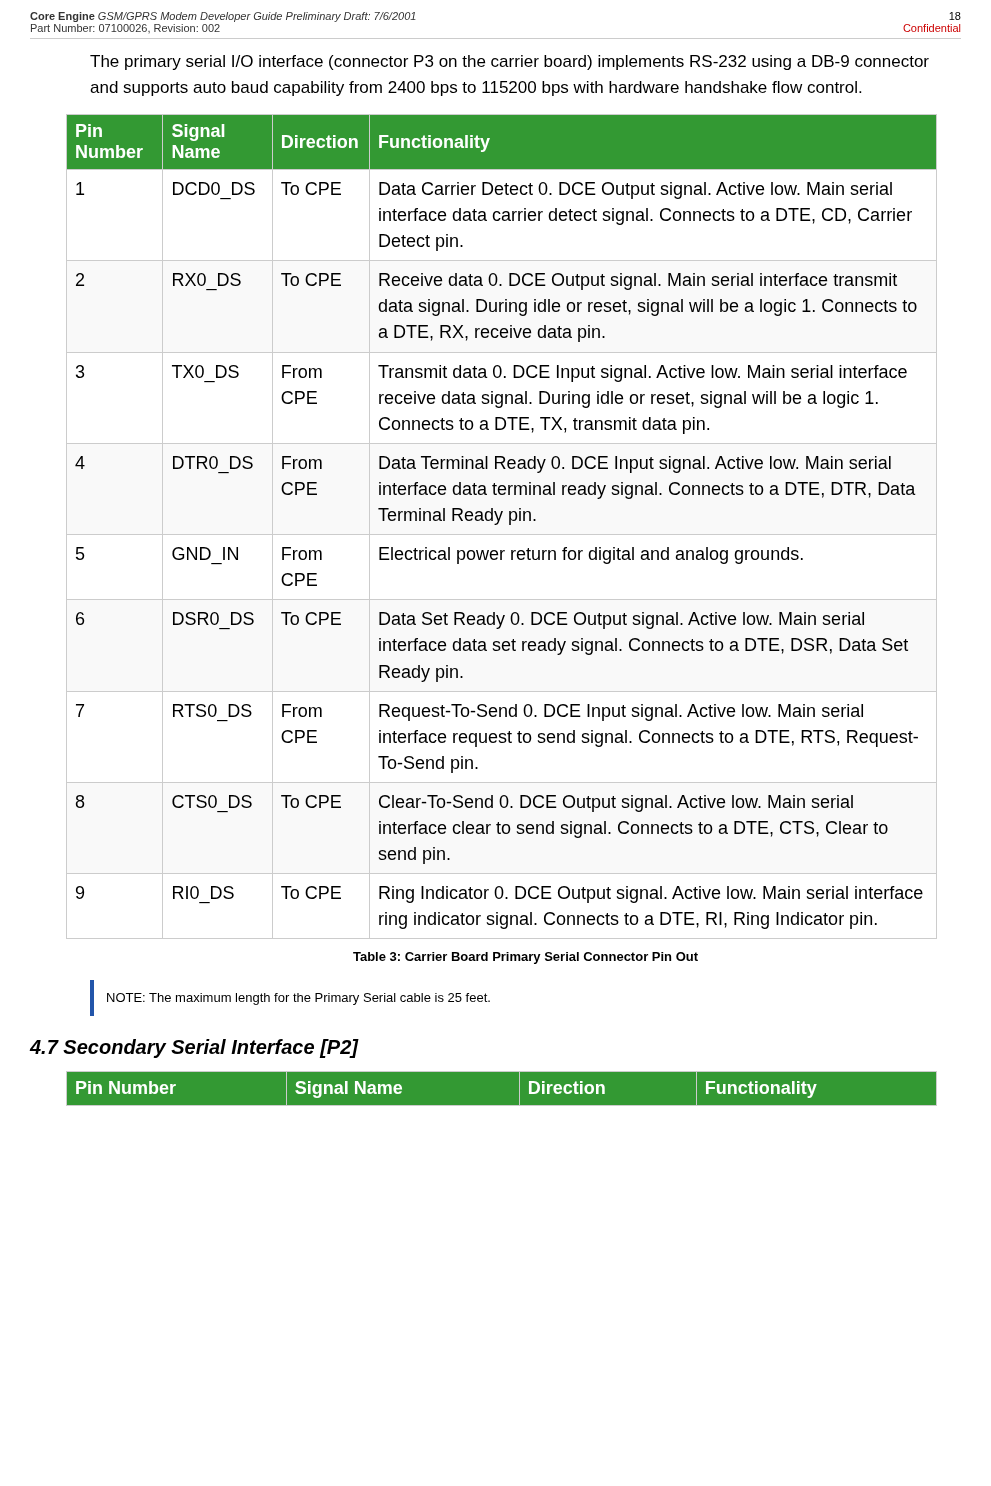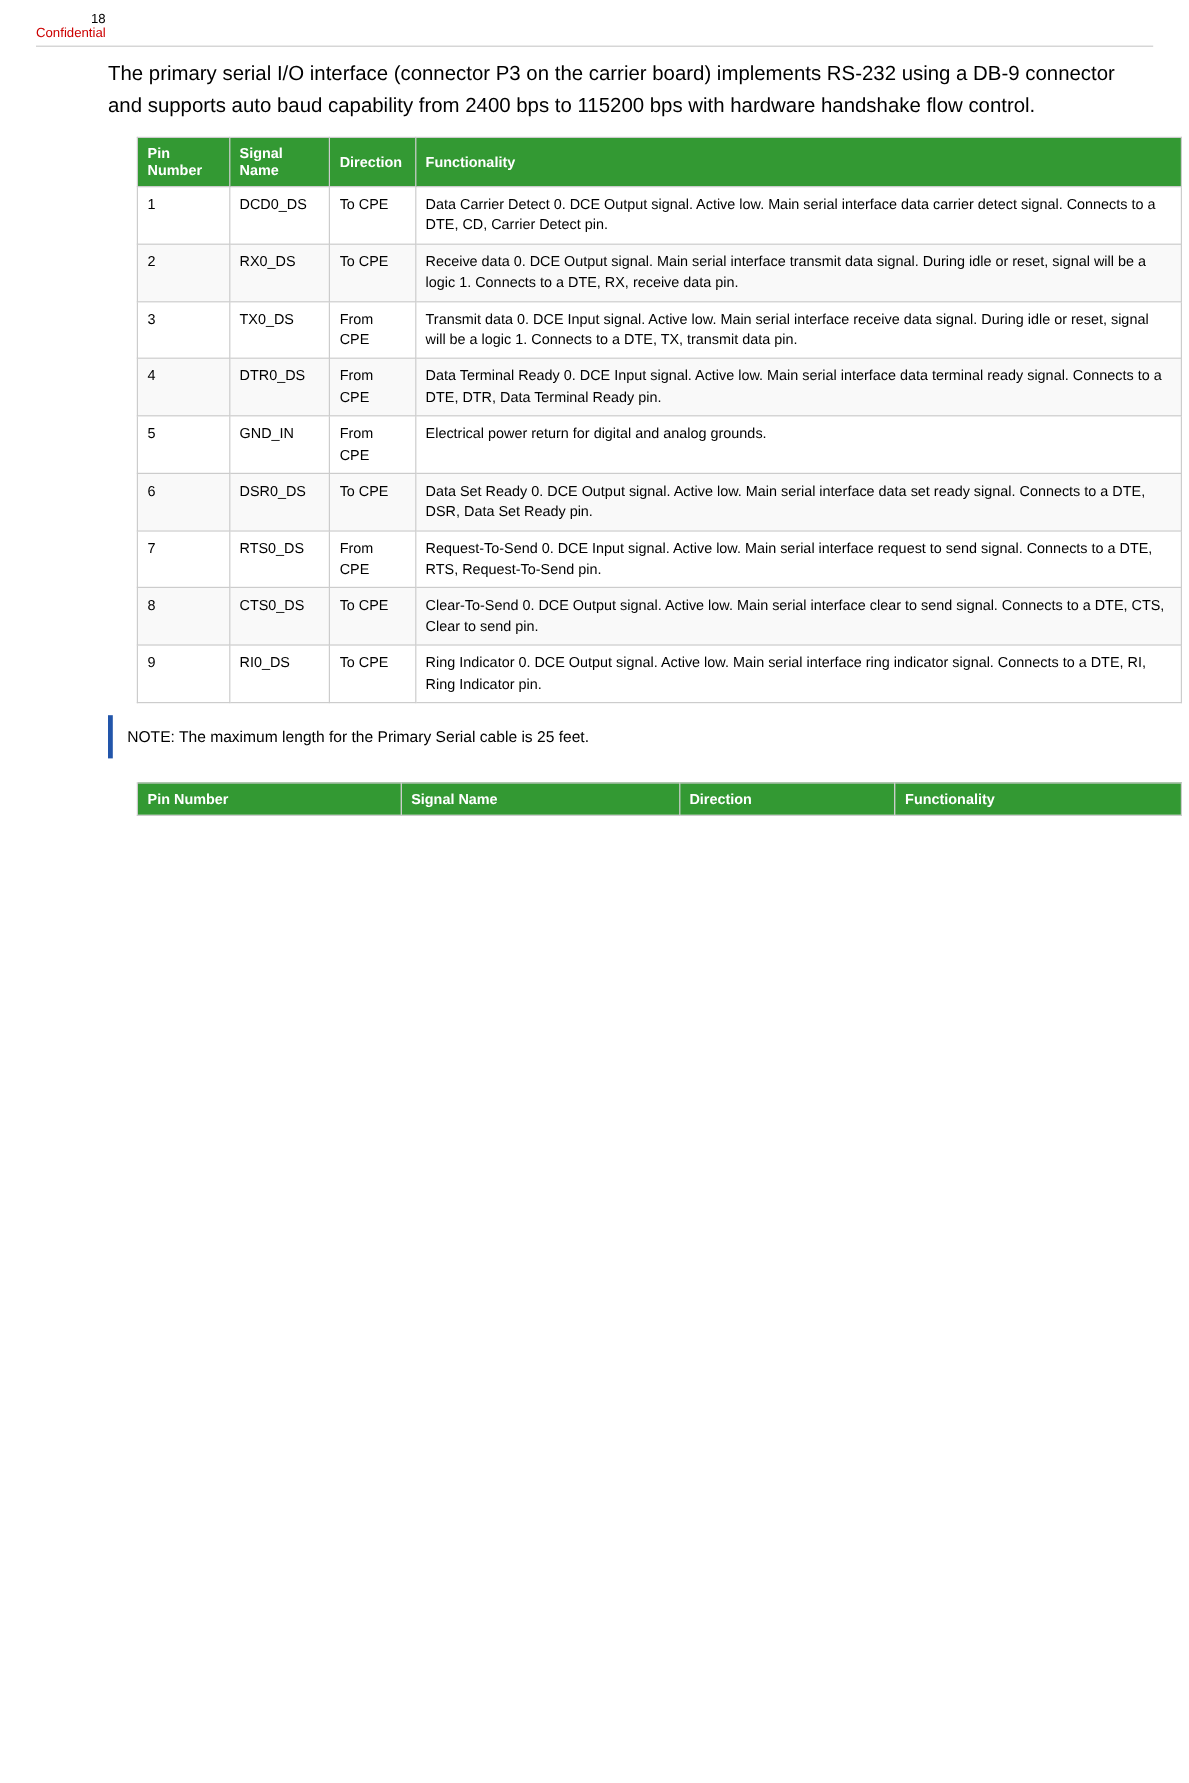--- a/index.html
+++ b/index.html
@@ -61,24 +61,24 @@
     .body-text {
       margin-left: 60px;
       margin-bottom: 14px;
       font-size: 17px;
       line-height: 1.5;
     }
 
     
     .pin-table {
       width: calc(100% - 60px);
-      margin-left: 84px;
+      margin-left: 36px;
       border-collapse: collapse;
       margin-bottom: 10px;
-      font-size: 12px;
+      font-size: 18px;
     }
     .pin-table th {
       background-color: #339933;
       color: #fff;
       font-weight: bold;
       padding: 6px 8px;
       text-align: left;
       border: 1px solid #ccc;
     }
     .pin-table td {
@@ -125,20 +125,24 @@
       font-size: 11px;
       color: #333;
     }
   </style>
 </head>
 <body>
 
 <div class="page-container">
 
   <div class="doc-header">
+    <div class="doc-header-left">
+      <div><strong>Core Engine</strong> <em>GSM/GPRS Modem Developer Guide Preliminary Draft: 7/6/2001</em></div>
+      <div>Part Number: 07100026, Revision: 002</div>
+    </div>
     <div class="doc-header-right">
       <span class="page-num">18</span>
       <span class="confidential">Confidential</span>
     </div>
   </div>
 
 
   <p class="body-text">The primary serial I/O interface (connector P3 on the carrier board) implements RS-232 using a DB-9 connector and supports auto baud capability from 2400 bps to 115200 bps with hardware handshake flow control.</p>
 
   <table class="pin-table">
@@ -201,25 +205,27 @@
     </tr>
         <tr>
       <td>9</td>
       <td>RI0_DS</td>
       <td>To CPE</td>
       <td>Ring Indicator 0. DCE Output signal. Active low. Main serial interface ring indicator signal. Connects to a DTE, RI, Ring Indicator pin.</td>
     </tr>
       </tbody>
   </table>
 
+  <div class="table-caption">Table 3: Carrier Board Primary Serial Connector Pin Out</div>
 
   <div class="note-block">
     <span class="note-label">NOTE:</span><span> The maximum length for the Primary Serial cable is 25 feet.</span>
   </div>
 
+  <h2 class="section-title-small">4.7 Secondary Serial Interface [P2]</h2>
 
 
   <table class="pin-table">
     <thead>
       <tr>
         <th>Pin Number</th>
         <th>Signal Name</th>
         <th>Direction</th>
         <th>Functionality</th>
       </tr>

